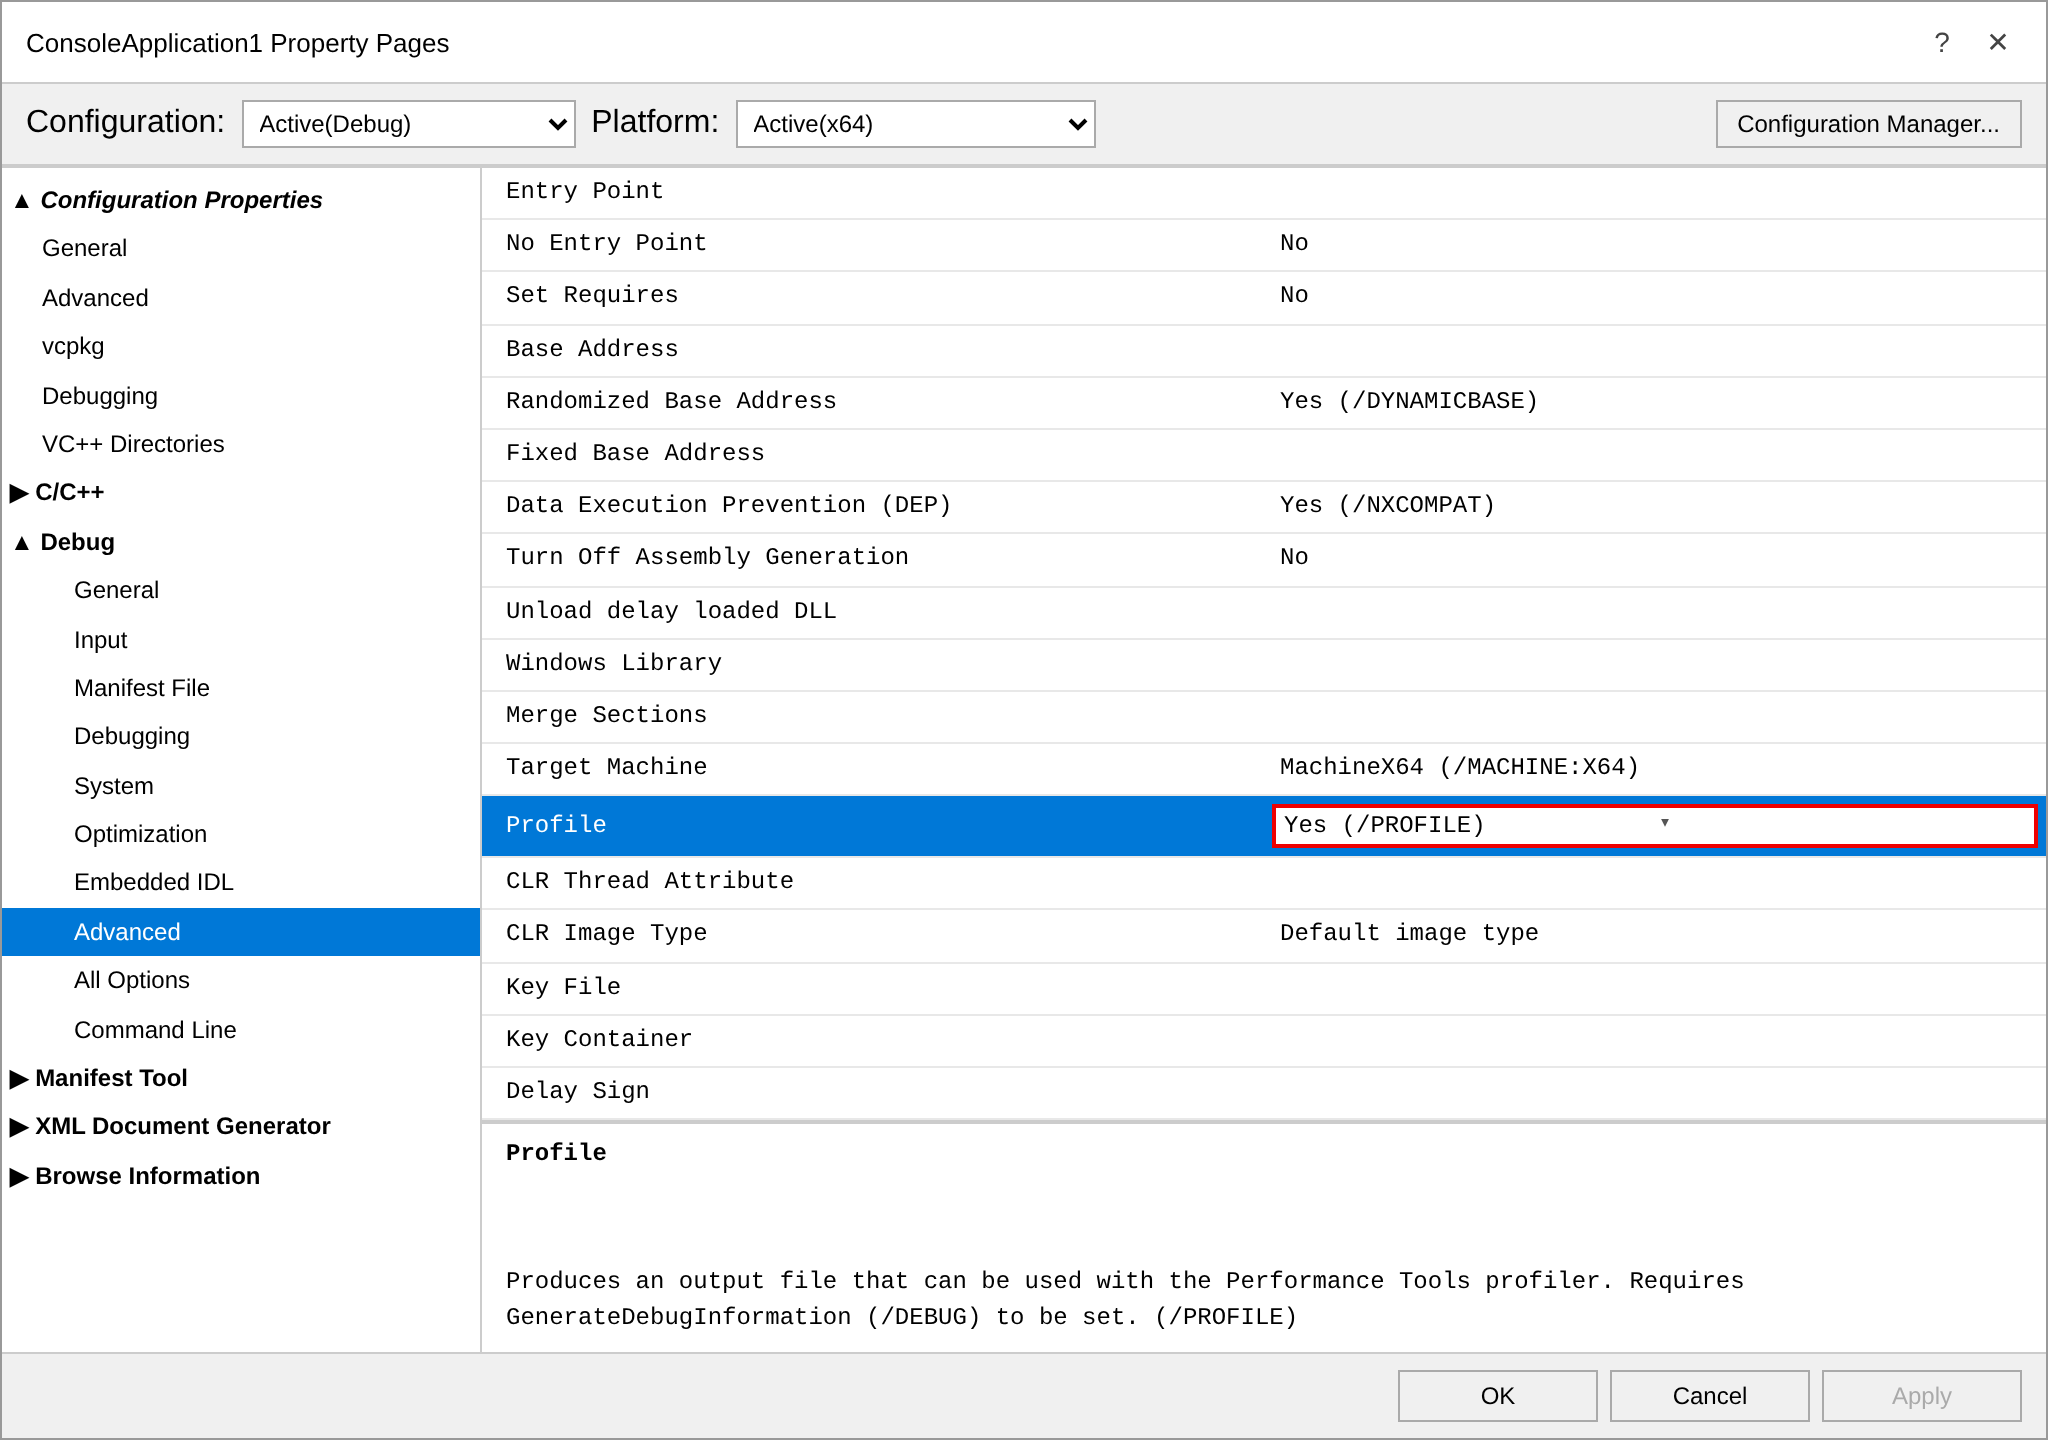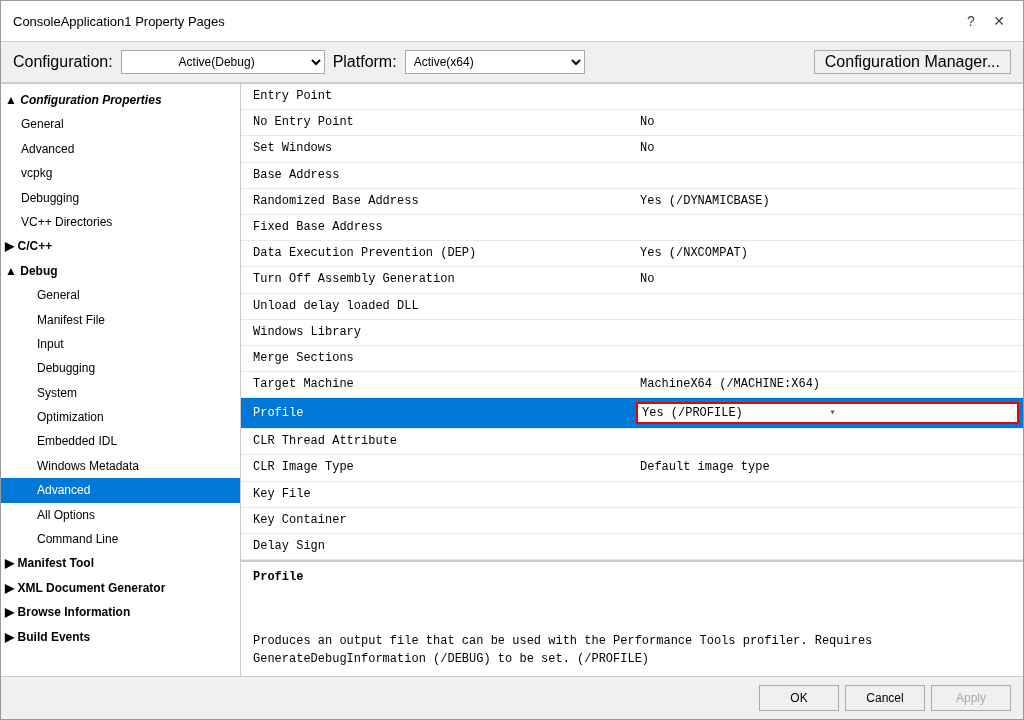--- a/index.html
+++ b/index.html
@@ -64,26 +64,26 @@
       color: #000;
     }
     .config-select {
       height: 24px;
       font-size: 12px;
       border: 1px solid #aaa;
       background: #fff;
       padding: 0 4px;
       cursor: pointer;
     }
-    .config-select-wide { width: 204px; text-align: center; }
+    .config-select-wide { width: 167px; }
     .config-select-medium { width: 180px; }
     .config-manager-btn {
       margin-left: auto;
       height: 24px;
-      font-size: 16px;
+      font-size: 12px;
       background: #f0f0f0;
       border: 1px solid #aaa;
       padding: 0 10px;
       cursor: pointer;
     }
 
     .main-content {
       display: flex;
       flex: 1;
       overflow: hidden;
@@ -186,21 +186,21 @@
     
     .bottom-bar {
       background: #f0f0f0;
       border-top: 1px solid #ccc;
       padding: 8px 12px;
       display: flex;
       justify-content: flex-end;
       gap: 6px;
     }
     .bottom-btn {
-      width: 80px;
+      width: 100px;
       height: 26px;
       font-size: 12px;
       background: #f0f0f0;
       border: 1px solid #aaa;
       cursor: pointer;
     }
     .bottom-btn.disabled {
       color: #aaa;
       cursor: default;
     }
@@ -235,50 +235,48 @@
     <div class="tree-panel" id="tree-panel">
     <div class="tree-item root" style="padding-left: 4px; font-style: italic;">▲ Configuration Properties</div>
         <div class="tree-item" style="padding-left: 20px;">General</div>
         <div class="tree-item" style="padding-left: 20px;">Advanced</div>
         <div class="tree-item" style="padding-left: 20px;">vcpkg</div>
         <div class="tree-item" style="padding-left: 20px;">Debugging</div>
         <div class="tree-item" style="padding-left: 20px;">VC++ Directories</div>
         <div class="tree-item root" style="padding-left: 4px;">▶ C/C++</div>
         <div class="tree-item root" style="padding-left: 4px;">▲ Debug</div>
         <div class="tree-item" style="padding-left: 36px;">General</div>
+        <div class="tree-item" style="padding-left: 36px;">Input</div>
         <div class="tree-item" style="padding-left: 36px;">Manifest File</div>
-        <div class="tree-item" style="padding-left: 36px;">Input</div>
         <div class="tree-item" style="padding-left: 36px;">Debugging</div>
         <div class="tree-item" style="padding-left: 36px;">System</div>
         <div class="tree-item" style="padding-left: 36px;">Optimization</div>
         <div class="tree-item" style="padding-left: 36px;">Embedded IDL</div>
-        <div class="tree-item" style="padding-left: 36px;">Windows Metadata</div>
         <div class="tree-item selected" style="padding-left: 36px;">Advanced</div>
         <div class="tree-item" style="padding-left: 36px;">All Options</div>
         <div class="tree-item" style="padding-left: 36px;">Command Line</div>
         <div class="tree-item root" style="padding-left: 4px;">▶ Manifest Tool</div>
         <div class="tree-item root" style="padding-left: 4px;">▶ XML Document Generator</div>
         <div class="tree-item root" style="padding-left: 4px;">▶ Browse Information</div>
-        <div class="tree-item root" style="padding-left: 4px;">▶ Build Events</div>
       </div>
 
     <div class="props-panel">
       <div class="props-table-area">
         <table class="props-table" id="props-table">
           <tbody id="props-tbody">
               <tr>
                 <td>Entry Point</td>
                 <td></td>
               </tr>
               <tr>
                 <td>No Entry Point</td>
                 <td>No</td>
               </tr>
               <tr>
-                <td>Set Windows</td>
+                <td>Set Requires</td>
                 <td>No</td>
               </tr>
               <tr>
                 <td>Base Address</td>
                 <td></td>
               </tr>
               <tr>
                 <td>Randomized Base Address</td>
                 <td>Yes (/DYNAMICBASE)</td>
               </tr>

